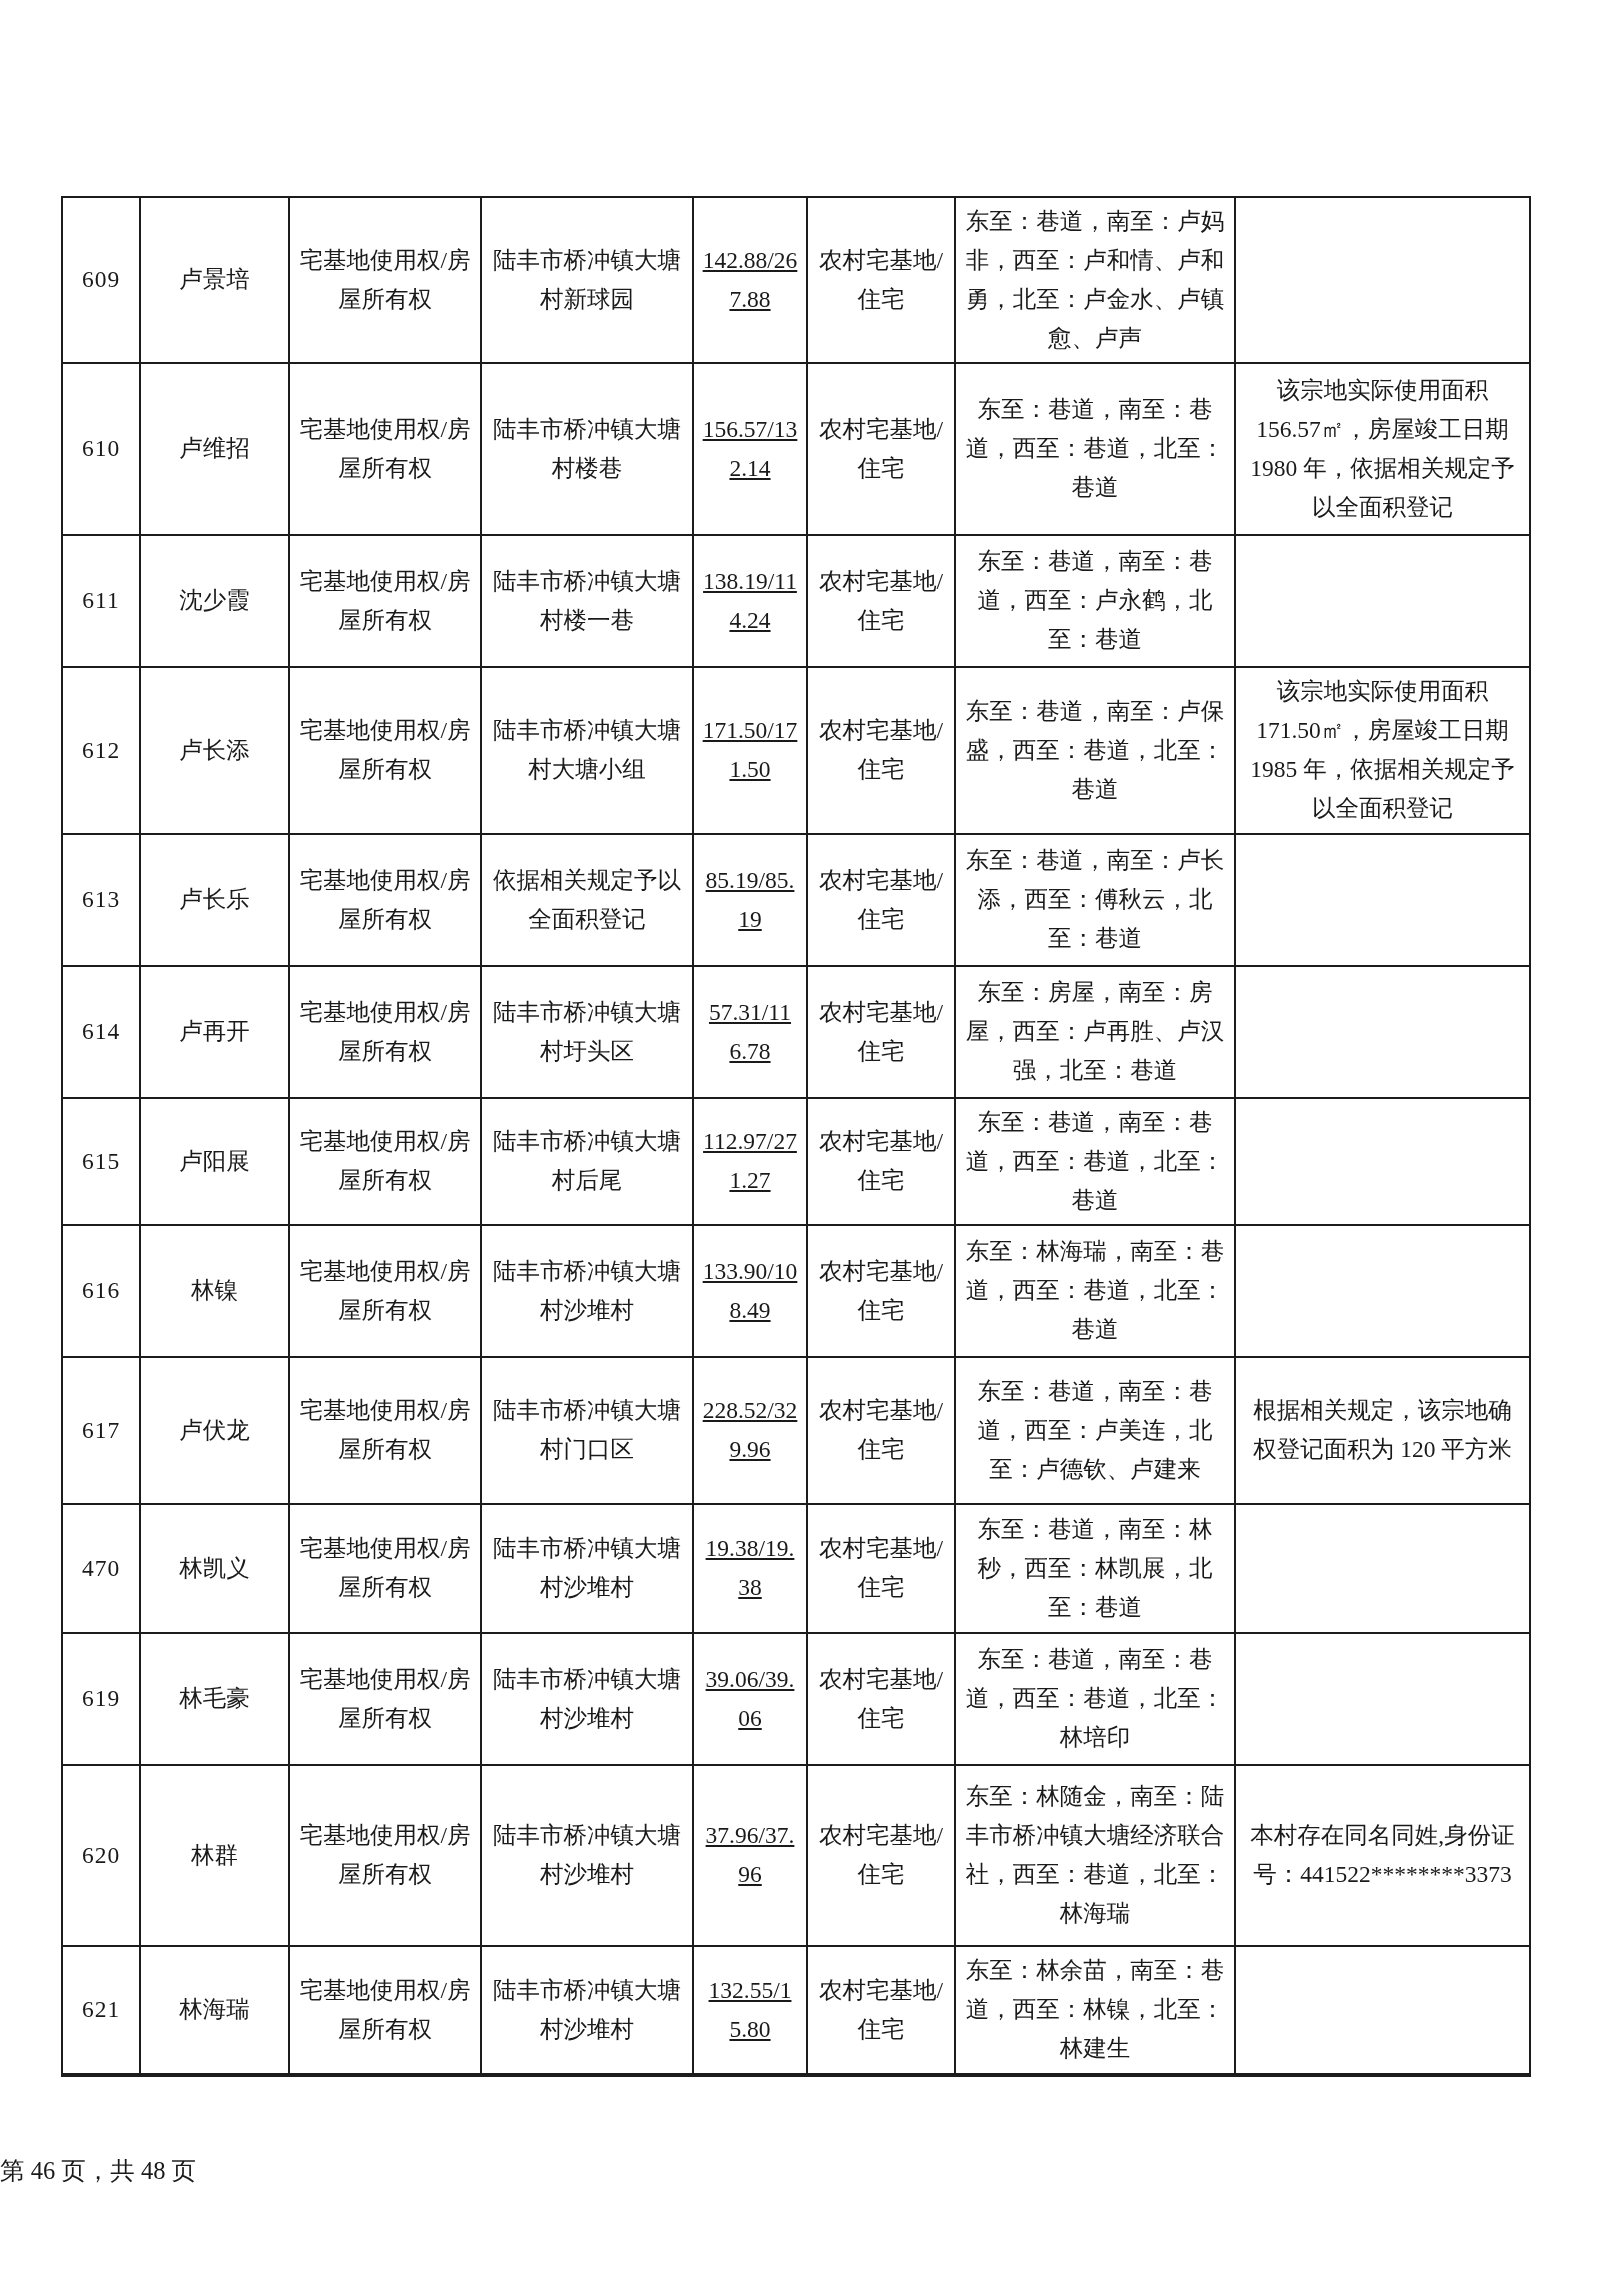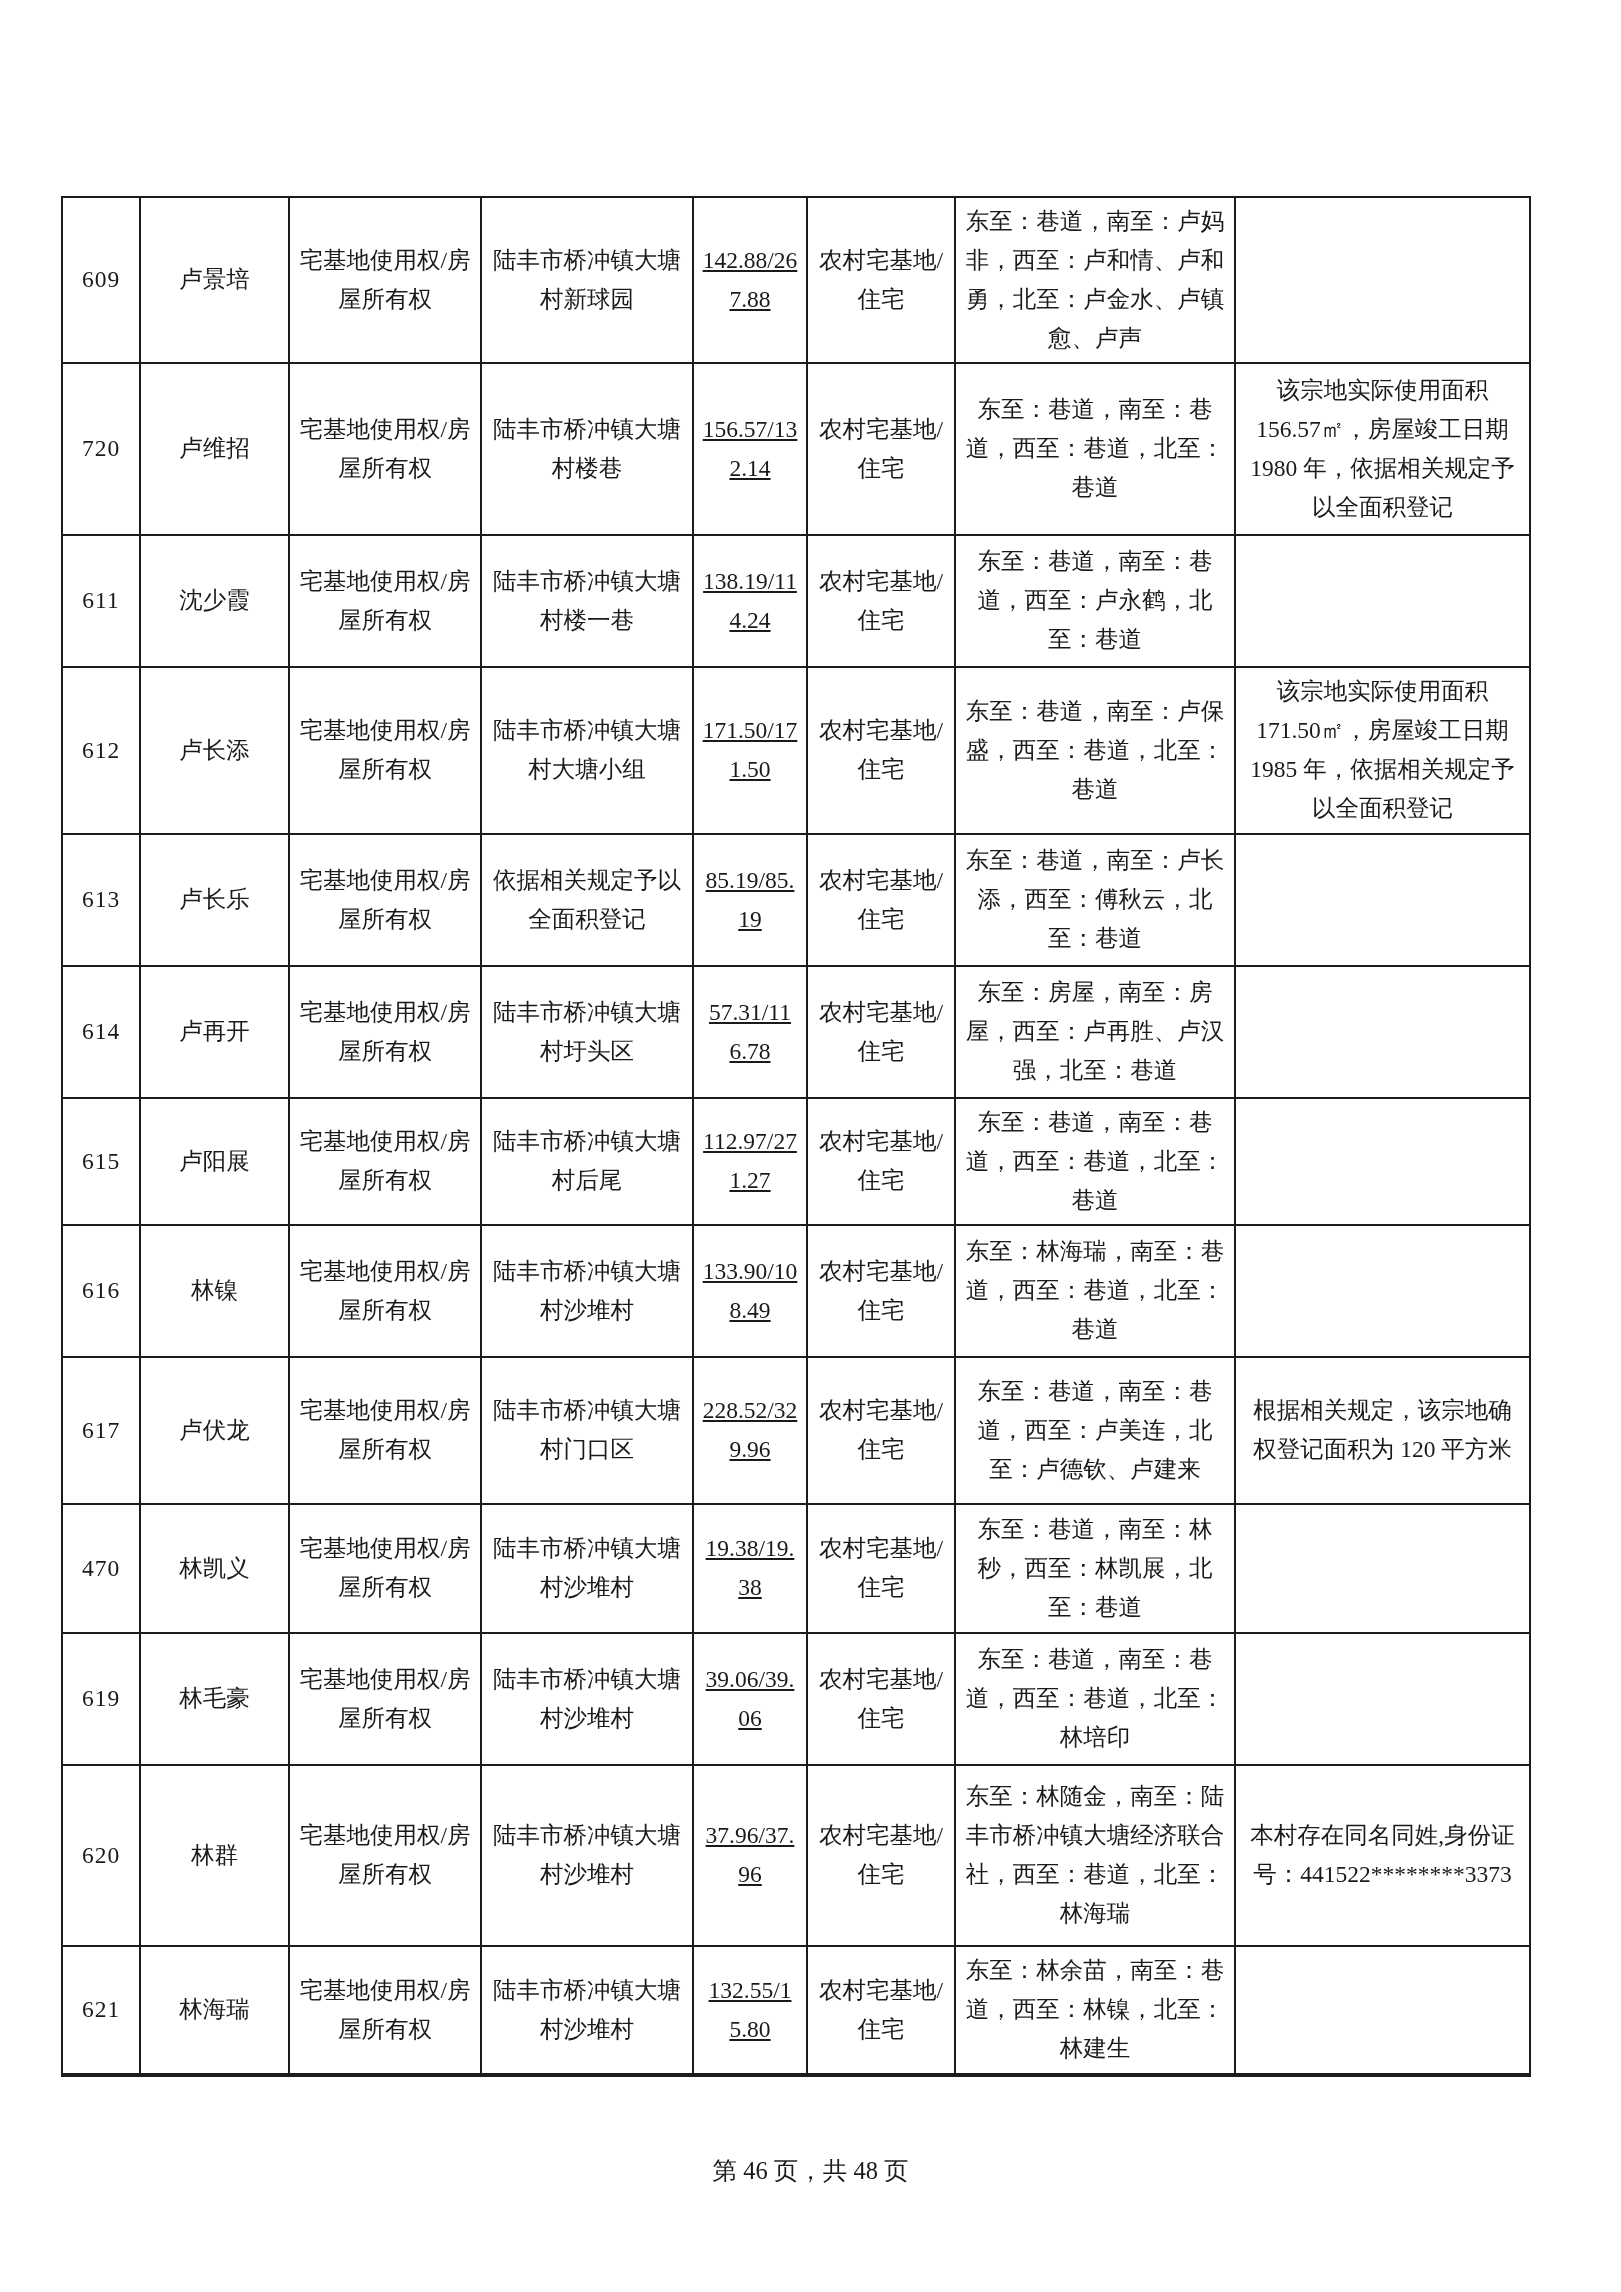--- a/index.html
+++ b/index.html
@@ -28,21 +28,21 @@
     text-align: center;
     word-wrap: break-word;
   }
   td.cell-seq { letter-spacing: 1px; }
   td.cell-area { word-break: break-all; text-decoration: underline; }
   td.cell-boundary, td.cell-remark { text-align: left; }
   .footer {
     position: absolute;
     top: 2154px; left: 0;
     width: 100%;
-    text-align: center;
+    text-align: left;
     font-size: 24.5px;
     color: #1a1a1a;
   }
 </style>
 </head>
 <body>
 
 <div class="page">
 
   <table class="reg-table">
@@ -61,21 +61,21 @@
           <td class="cell-seq">609</td>
           <td class="cell-name">卢景培</td>
           <td class="cell-rights">宅基地使用权/房屋所有权</td>
           <td class="cell-location">陆丰市桥冲镇大塘村新球园</td>
           <td class="cell-area">142.88/267.88</td>
           <td class="cell-usage">农村宅基地/住宅</td>
           <td class="cell-boundary">东至：巷道，南至：卢妈非，西至：卢和情、卢和勇，北至：卢金水、卢镇愈、卢声</td>
           <td class="cell-remark"></td>
         </tr>
         <tr style="height: 172px;">
-          <td class="cell-seq">720</td>
+          <td class="cell-seq">610</td>
           <td class="cell-name">卢维招</td>
           <td class="cell-rights">宅基地使用权/房屋所有权</td>
           <td class="cell-location">陆丰市桥冲镇大塘村楼巷</td>
           <td class="cell-area">156.57/132.14</td>
           <td class="cell-usage">农村宅基地/住宅</td>
           <td class="cell-boundary">东至：巷道，南至：巷道，西至：巷道，北至：巷道</td>
           <td class="cell-remark">该宗地实际使用面积 156.57㎡，房屋竣工日期 1980 年，依据相关规定予以全面积登记</td>
         </tr>
         <tr style="height: 132px;">
           <td class="cell-seq">611</td>

